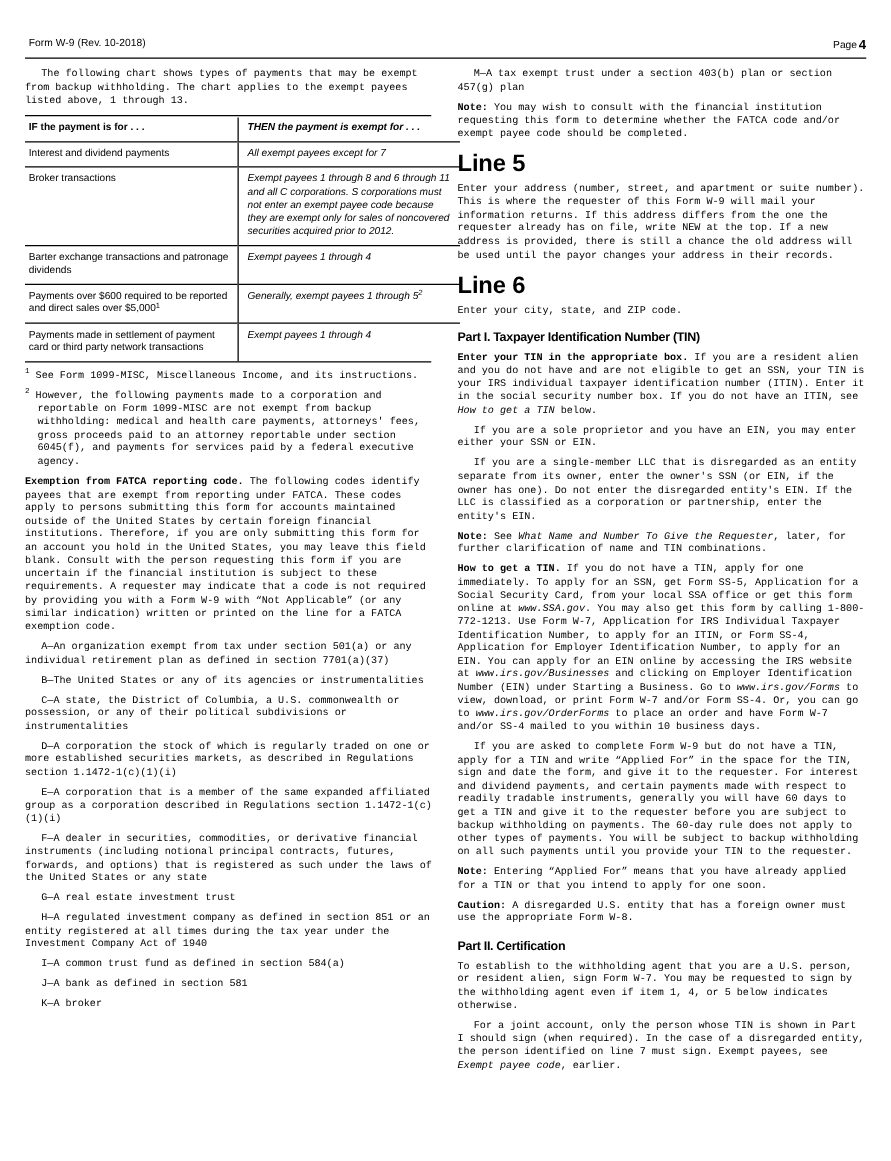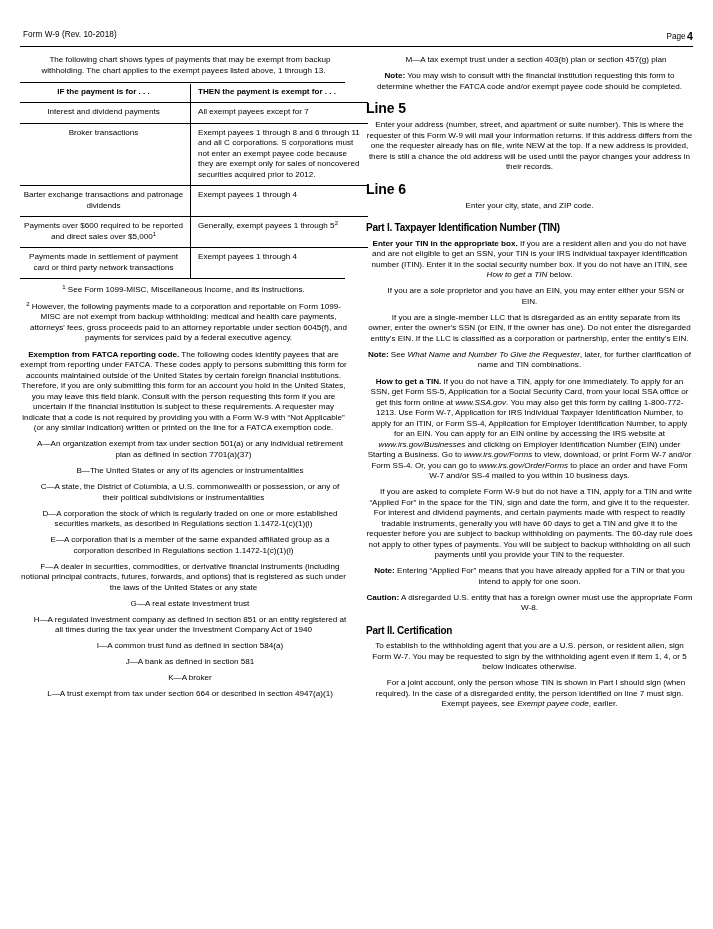--- a/index.html
+++ b/index.html
@@ -66,43 +66,44 @@
   .col {
     position: absolute;
     top: 55px;
     width: 327px;
   }
   .col-left  { left: 20px; }
   .col-right { left: 366px; }
 
   p {
     margin: 0 0 5.5px 0;
-    text-align: center;
+    text-align: left;
+    font-family: Liberation Mono, monospace;
   }
   p.indent { text-indent: 13px; }
 
   b { font-weight: bold; }
   i, .it { font-style: italic; }
 
   
   table.chart {
     border-collapse: collapse;
     width: 325px;
     margin: 1px 0 0 0;
     table-layout: fixed;
   }
   table.chart td {
     vertical-align: top;
     padding: 4px 6px 5px 3px;
     font-size: 8.1px;
     line-height: 1.30;
     border: 0;
   }
-  table.chart td.c1 { width: 161px; text-align: center; }
-  table.chart td.c2 { width: 164px; border-left: 1.1px solid #000; padding-left: 7px; }
+  table.chart td.c1 { width: 161px; }
+  table.chart td.c2 { width: 164px; border-left: 1.1px solid #000; padding-left: 7px; font-style: italic; }
   table.chart tr.head td { font-weight: bold; padding-top: 3px; padding-bottom: 5px; }
   table.chart tr.rule-top td { border-top: 1.1px solid #000; }
   .tbl-top-rule {
     width: 325px;
     border-top: 1.6px solid #000;
     height: 0;
     margin-top: 2px;
   }
   .tbl-bot-rule {
     width: 325px;
@@ -129,21 +130,21 @@
     vertical-align: 3.5px;
     line-height: 0;
   }
   .footnote.fn2 {
     padding-left: 10px;
     text-indent: -10px;
   }
 
   
   h2.sec {
-    font-size: 14px;
+    font-size: 19px;
     font-weight: bold;
     margin: 8px 0 4px 0;
     line-height: 1.15;
     letter-spacing: -0.1px;
   }
   h2.part {
     font-size: 10px;
     font-weight: bold;
     margin: 11px 0 5px 0;
     line-height: 1.15;
@@ -208,21 +209,20 @@
     <p class="code-item">B—The United States or any of its agencies or instrumentalities</p>
     <p class="code-item">C—A state, the District of Columbia, a U.S. commonwealth or possession, or any of their political subdivisions or instrumentalities</p>
     <p class="code-item">D—A corporation the stock of which is regularly traded on one or more established securities markets, as described in Regulations section 1.1472-1(c)(1)(i)</p>
     <p class="code-item">E—A corporation that is a member of the same expanded affiliated group as a corporation described in Regulations section 1.1472-1(c)(1)(i)</p>
     <p class="code-item">F—A dealer in securities, commodities, or derivative financial instruments (including notional principal contracts, futures, forwards, and options) that is registered as such under the laws of the United States or any state</p>
     <p class="code-item">G—A real estate investment trust</p>
     <p class="code-item">H—A regulated investment company as defined in section 851 or an entity registered at all times during the tax year under the Investment Company Act of 1940</p>
     <p class="code-item">I—A common trust fund as defined in section 584(a)</p>
     <p class="code-item">J—A bank as defined in section 581</p>
     <p class="code-item">K—A broker</p>
-    <p class="code-item">L—A trust exempt from tax under section 664 or described in section 4947(a)(1)</p>
   </div>
 
   <div class="col col-right">
 
     <p class="indent">M—A tax exempt trust under a section 403(b) plan or section 457(g) plan</p>
 
     <p><b>Note:</b><span> You may wish to consult with the financial institution requesting this form to determine whether the FATCA code and/or exempt payee code should be completed.</span></p>
 
     <h2 class="sec">Line 5</h2>
     <p>Enter your address (number, street, and apartment or suite number). This is where the requester of this Form W-9 will mail your information returns. If this address differs from the one the requester already has on file, write NEW at the top. If a new address is provided, there is still a chance the old address will be used until the payor changes your address in their records.</p>

